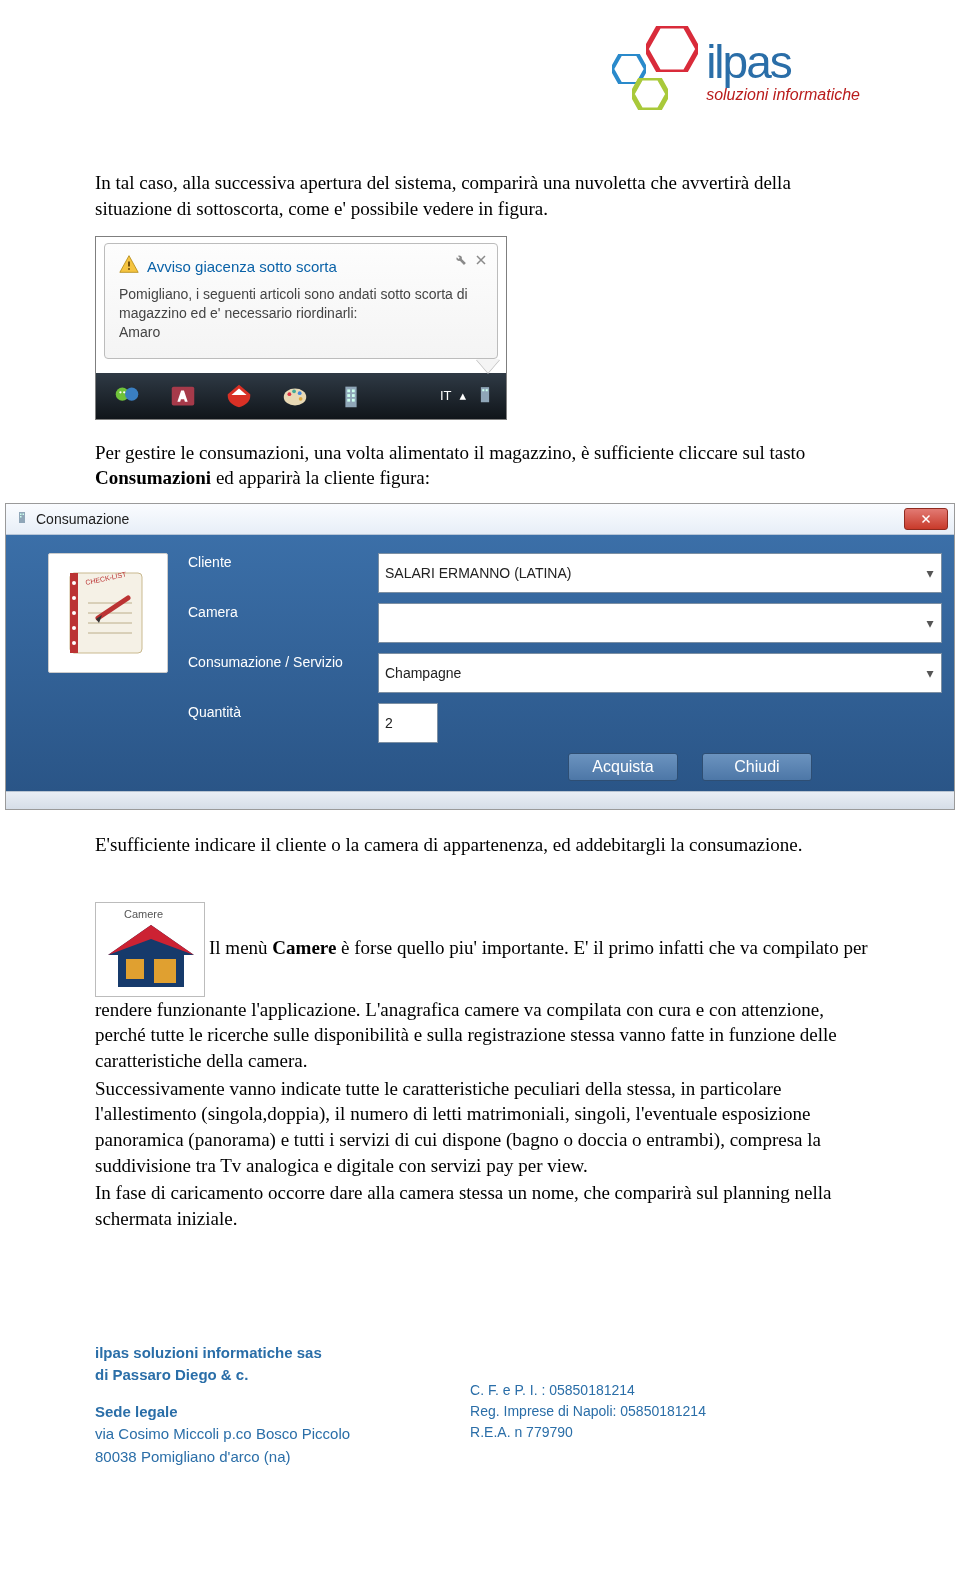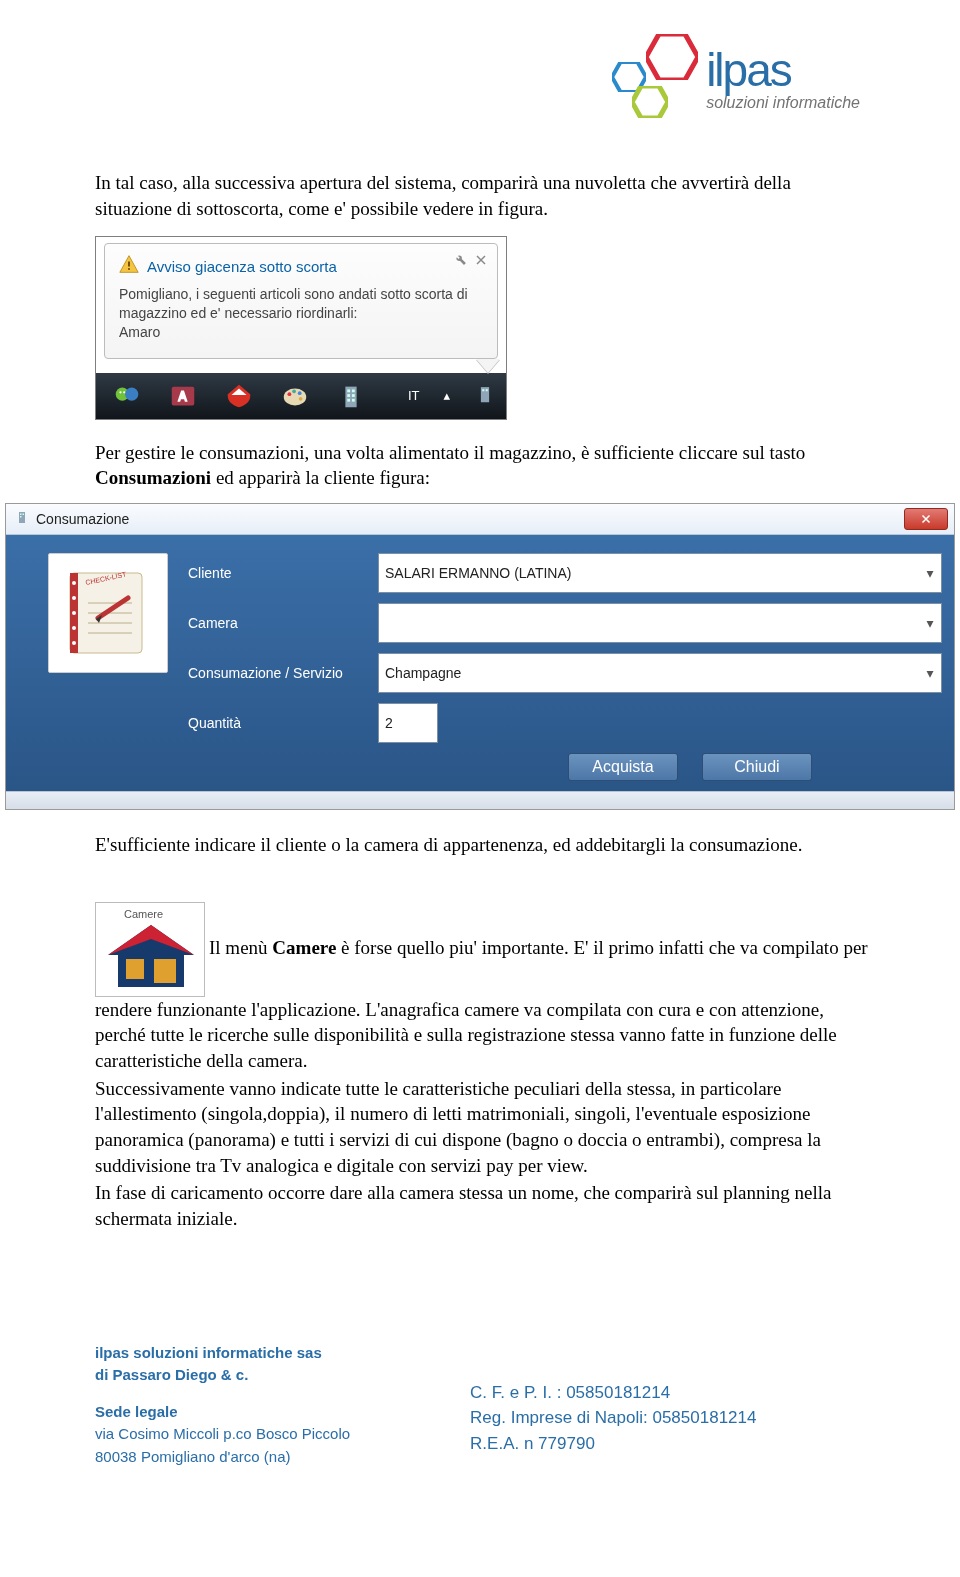--- a/index.html
+++ b/index.html
@@ -9,31 +9,31 @@
     font-size: 19px;
     color: #000;
     background: #fff;
     line-height: 1.35;
     padding: 0 0 40px 0;
   }
 
   
   .logo {
     position: absolute;
-    top: 34px;
+    top: 26px;
     right: 100px;
     display: flex;
     align-items: center;
     gap: 8px;
   }
   .logo-hex-group { position: relative; width: 90px; height: 90px; }
   .hex { position: absolute; }
   .logo-text { display: flex; flex-direction: column; line-height: 1; }
   .logo-text .main { font-family: Arial, sans-serif; font-size: 46px; font-weight: 300; color: #2a6ea8; letter-spacing: -2px; }
-  .logo-text .sub  { font-family: Arial, sans-serif; font-size: 16px; color: #737373; font-style: italic; margin-top: 2px; }
+  .logo-text .sub  { font-family: Arial, sans-serif; font-size: 16px; color: #b91c1c; font-style: italic; margin-top: 2px; }
 
   
   .para { margin: 0 90px 0 95px; }
   .para.first { margin-top: 170px; }
   .gap { height: 22px; }
 
   
   .shot1 {
     margin: 15px 0 20px 95px;
     width: 412px;
@@ -68,21 +68,21 @@
     display:flex; align-items:center; gap:2px; padding:0 4px;
   }
   .tb-item {
     width:54px; height:40px;
     display:flex; align-items:center; justify-content:center;
     border-radius:3px;
   }
   .tb-item svg { width:30px; height:30px; }
   .tb-lang {
     margin-left:auto; color:#fff; font-family:"Segoe UI",sans-serif;
-    font-size:13px; display:flex; align-items:center; gap:24px; padding-right:6px;
+    font-size:13px; display:flex; align-items:center; gap:8px; padding-right:6px;
   }
 
   
   .shot2 {
     margin: 12px 10px 22px 5px;
     width: 950px;
     border: 1px solid #9a9a9a;
     font-family: "Segoe UI", Tahoma, sans-serif;
   }
   .dlg-title {
@@ -105,21 +105,21 @@
     display:flex; gap:20px;
   }
   .dlg-img {
     width:120px; height:120px;
     background:#fff; border:1px solid #ccc;
     display:flex; align-items:center; justify-content:center;
     border-radius:2px; flex-shrink:0; margin-left:30px;
   }
   .checklist-thumb { width:100px; height:100px; }
   .form-col { flex:1; }
-  .form-row { display:flex; align-items:center; margin-bottom:10px; }
+  .form-row { display:flex; margin-bottom:10px; }
   .form-row label { width:190px; color:#fff; font-size:14px; }
   .form-row .field {
     flex:1; height:40px;
     background:#fff; border:1px solid #7c8fa3;
     display:flex; align-items:center;
     padding:0 6px; font-size:14px; color:#222;
     position:relative;
   }
   .form-row .field.short { flex:0 0 60px; }
   .form-row .field .chev {
@@ -154,21 +154,21 @@
 
   
   .footer {
     margin-top: 110px;
     display:flex; gap:120px;
     padding: 0 0 0 95px;
     font-family: Arial, sans-serif;
   }
   .footer .col1 { color:#2a6ea8; font-size:15px; line-height:1.5; }
   .footer .col1 .name { font-weight:bold; }
-  .footer .col2 { color:#2a6ea8; font-size:17px; line-height:1.5; margin-top:38px; }
+  .footer .col2 { color:#2a6ea8; font-size:14px; line-height:1.5; margin-top:38px; }
 </style>
 </head>
 <body>
 
 <div class="logo">
   <div class="logo-hex-group">
     <svg class="hex" style="left:38px;top:0" width="52" height="46" viewBox="0 0 52 46">
       <polygon points="13,0 39,0 52,23 39,46 13,46 0,23" fill="none" stroke="#d92b3a" stroke-width="5"></polygon>
     </svg>
     <svg class="hex" style="left:4px;top:28px" width="34" height="30" viewBox="0 0 34 30">

